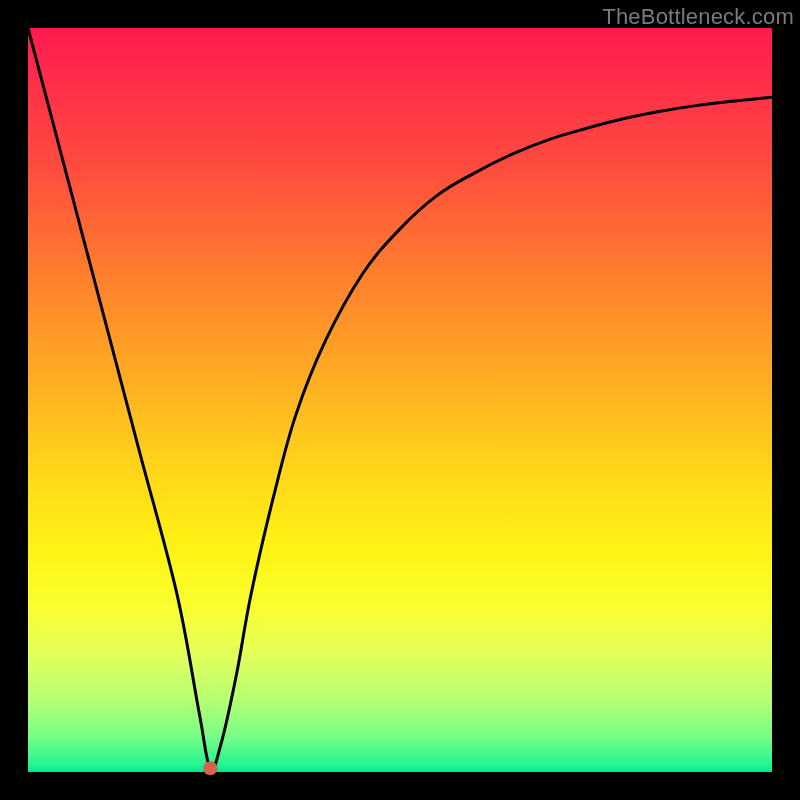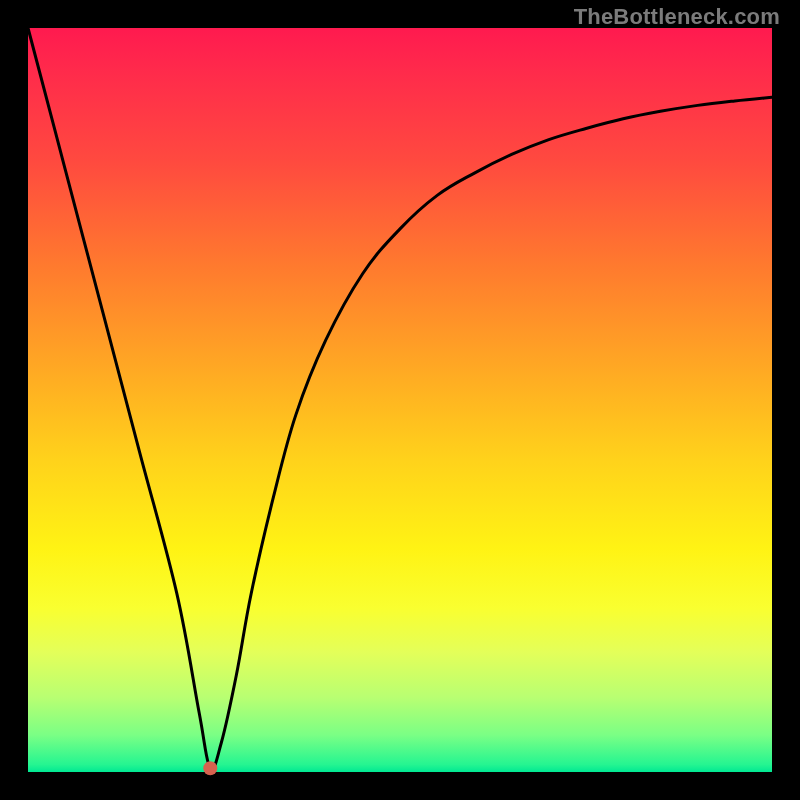--- a/index.html
+++ b/index.html
@@ -38,25 +38,25 @@
       #e3ff5a 84%,
       #b8ff72 90%,
       #7bff85 95%,
       #25f591 99%,
       #00e893 100%
     );
   }
   .watermark {
     position: absolute;
     top: 4px;
-    right: 20px;
+    right: 6px;
     color: #7b7b7b;
     font-size: 22px;
     letter-spacing: 0.2px;
-    font-weight: 700;
+    font-weight: 400;
     user-select: none;
   }
   svg.curve {
     position: absolute;
     top: 0;
     left: 0;
     width: 744px;
     height: 744px;
     overflow: visible;
   }

